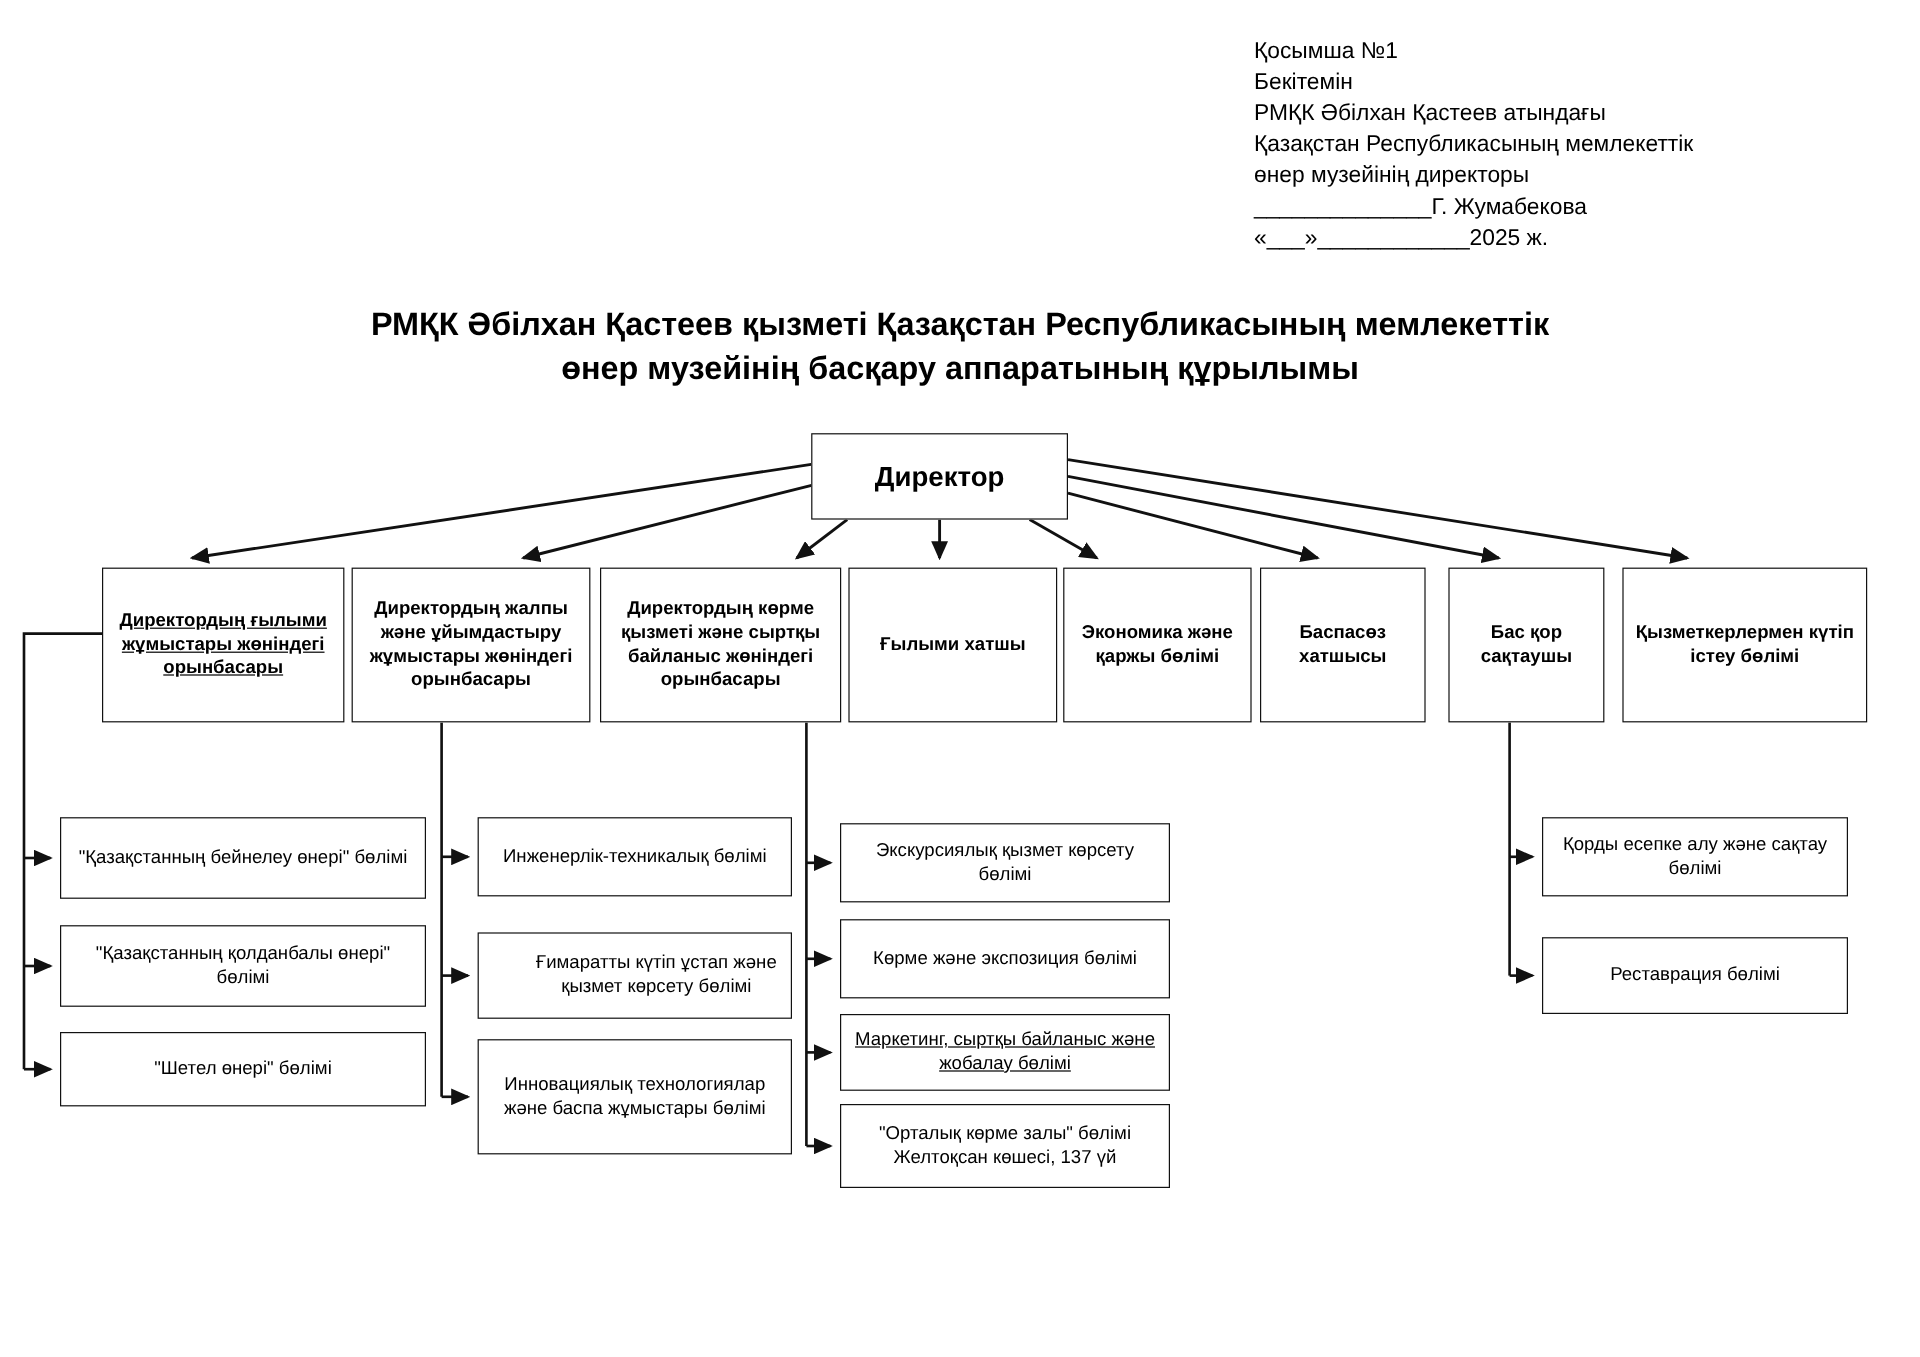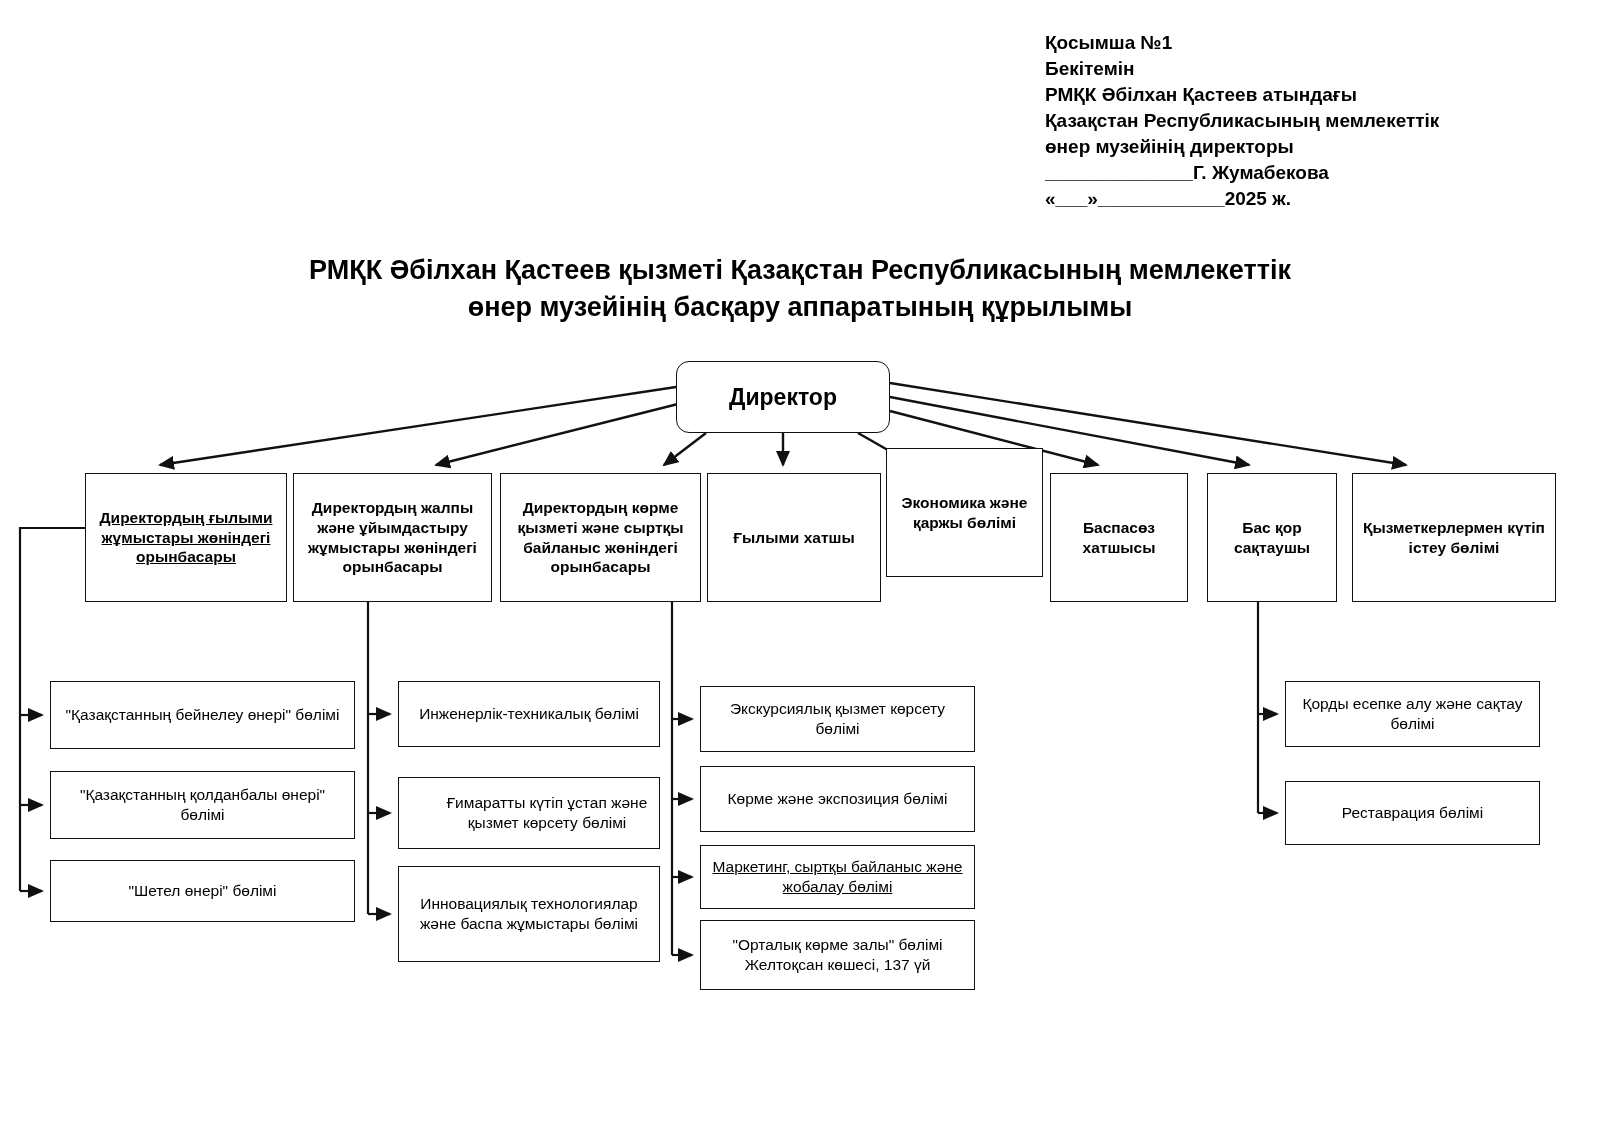--- a/index.html
+++ b/index.html
@@ -1,21 +1,21 @@
 <!DOCTYPE html>
 <html><head>
 <meta charset="utf-8">
 <style>
   html, body { margin: 0; padding: 0; background: #ffffff; }
   body { font-family: "Liberation Sans", "DejaVu Sans", sans-serif; color: #000; }
   .page { position: relative; width: 1600px; height: 1131px; background: #ffffff; overflow: hidden; }
 
   .approval {
     position: absolute; left: 1045px; top: 30px;
-    font-size: 19px; font-weight: bold; line-height: 26px; white-space: nowrap;
+    font-size: 19px; font-weight: normal; line-height: 26px; white-space: nowrap;
   }
 
   .title {
     position: absolute; top: 252px; left: 0; width: 100%;
     text-align: center; font-size: 27px; font-weight: bold; line-height: 37px;
   }
 
   .node {
     position: absolute; box-sizing: border-box;
     border: 1.5px solid #111; background: #fff;
@@ -83,27 +83,27 @@
       <line x1="672" y1="799" x2="692" y2="799" marker-end="url(#ah)"></line>
       <line x1="672" y1="877" x2="692" y2="877" marker-end="url(#ah)"></line>
       <line x1="672" y1="955" x2="692" y2="955" marker-end="url(#ah)"></line>
 
       <line x1="1258" y1="602" x2="1258" y2="813"></line>
       <line x1="1258" y1="714" x2="1277" y2="714" marker-end="url(#ah)"></line>
       <line x1="1258" y1="813" x2="1277" y2="813" marker-end="url(#ah)"></line>
     </g>
   </svg>
 
-  <div class="node director" style="left:676px; top:361px; width:214px; height:72px;border-radius:13px;">Директор</div>
+  <div class="node director" style="left:676px; top:361px; width:214px; height:72px;">Директор</div>
 
   <div class="node lvl1" style="left:85px; top:473px; width:202px; height:129px;text-decoration:underline;">Директордың ғылыми жұмыстары жөніндегі орынбасары</div>
   <div class="node lvl1" style="left:293px; top:473px; width:199px; height:129px;">Директордың жалпы және ұйымдастыру жұмыстары жөніндегі орынбасары</div>
   <div class="node lvl1" style="left:500px; top:473px; width:201px; height:129px;">Директордың көрме қызметі және сыртқы байланыс жөніндегі орынбасары</div>
   <div class="node lvl1" style="left:707px; top:473px; width:174px; height:129px;">Ғылыми хатшы</div>
-  <div class="node lvl1" style="left:886px; top:448px; width:157px; height:129px;">Экономика және қаржы бөлімі</div>
+  <div class="node lvl1" style="left:886px; top:473px; width:157px; height:129px;">Экономика және қаржы бөлімі</div>
   <div class="node lvl1" style="left:1050px; top:473px; width:138px; height:129px;">Баспасөз хатшысы</div>
   <div class="node lvl1" style="left:1207px; top:473px; width:130px; height:129px;">Бас қор сақтаушы</div>
   <div class="node lvl1" style="left:1352px; top:473px; width:204px; height:129px;">Қызметкерлермен күтіп істеу бөлімі</div>
 
   <div class="node dept" style="left:50px; top:681px; width:305px; height:68px;">"Қазақстанның бейнелеу өнері" бөлімі</div>
   <div class="node dept" style="left:50px; top:771px; width:305px; height:68px;">"Қазақстанның қолданбалы өнері" бөлімі</div>
   <div class="node dept" style="left:50px; top:860px; width:305px; height:62px;">"Шетел өнері" бөлімі</div>
 
   <div class="node dept" style="left:398px; top:681px; width:262px; height:66px;">Инженерлік-техникалық бөлімі</div>
   <div class="node dept" style="left:398px; top:777px; width:262px; height:72px;padding-left:44px;">Ғимаратты күтіп ұстап және қызмет көрсету бөлімі</div>

